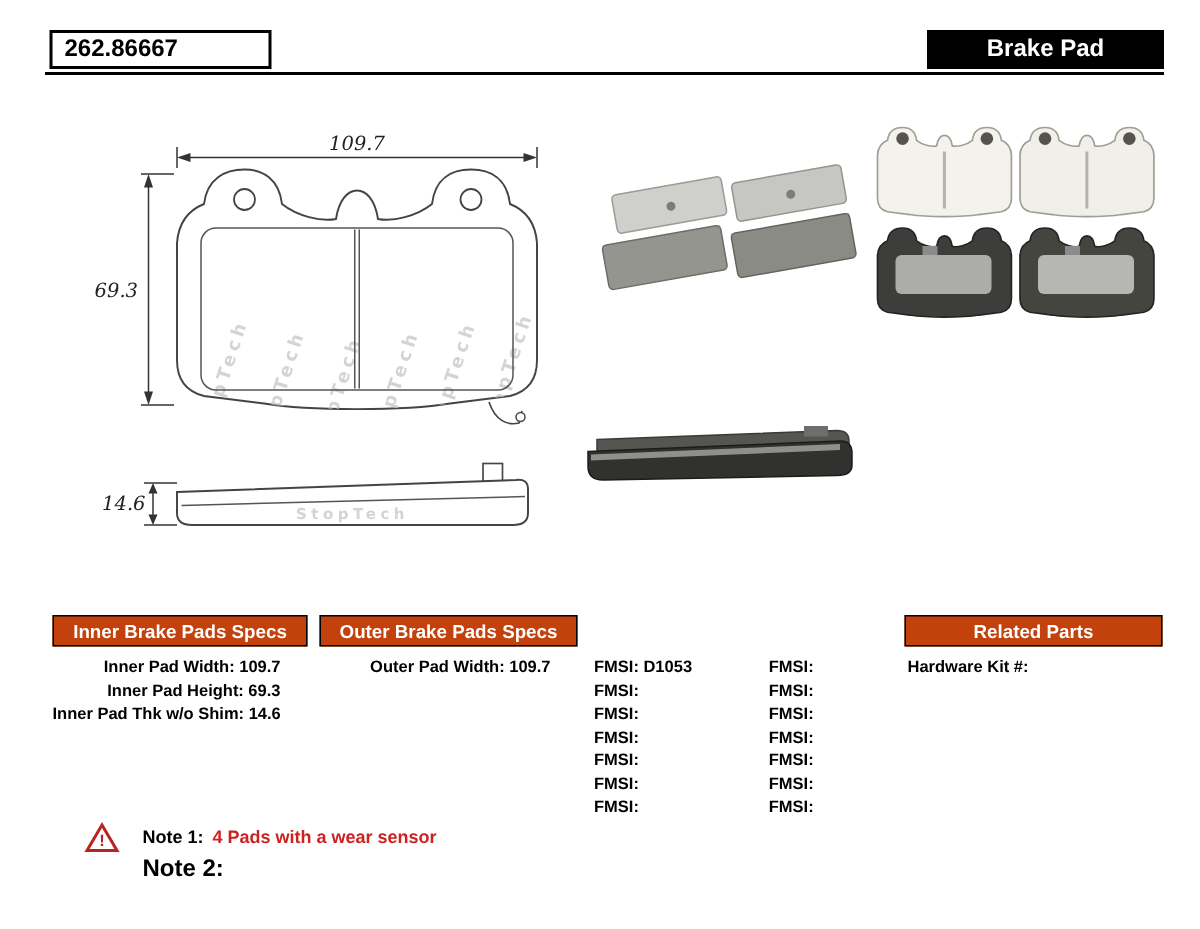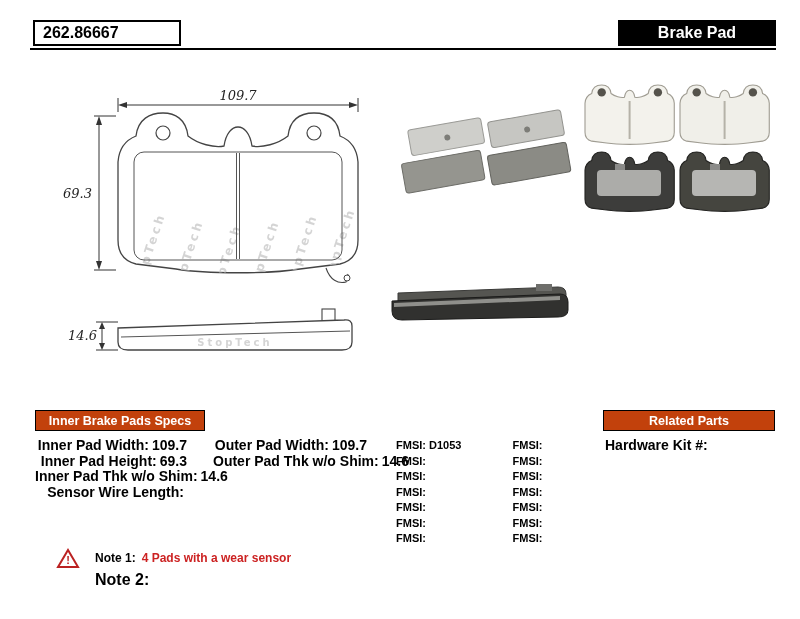--- a/index.html
+++ b/index.html
@@ -17,21 +17,21 @@
   .art{position:absolute;left:0;top:55px;}
   
   .col-header{position:absolute;top:410px;height:21px;background:#c2410c;color:#fff;
               font-weight:bold;font-size:12.5px;display:flex;align-items:center;
               justify-content:center;box-sizing:border-box;border:1px solid #000;}
   .h1{left:35px;width:170px;} .h2{left:213px;width:172px;}
   .h3{left:393px;width:202px;} .h4{left:603px;width:172px;}
   .spec-col{position:absolute;top:438px;}
   .c1{left:35px;width:170px;} .c2{left:213px;width:172px;}
   .c3{left:393px;width:202px;} .c4{left:605px;width:170px;}
-  .spec-row{height:15.5px;line-height:15.5px;font-size:14px;font-weight:bold;white-space:nowrap;}
+  .spec-row{height:15.5px;line-height:15.5px;font-size:11px;font-weight:bold;white-space:nowrap;}
   .right{text-align:right;padding-right:18px;}
   .val{margin-left:3px;}
   .fmsi-row{display:flex;height:15.5px;line-height:15.5px;font-size:11px;font-weight:bold;gap:31px;}
   .fmsi-cell{width:100px;padding-left:3px;box-sizing:border-box;white-space:nowrap;}
   
   .note-icon{position:absolute;left:56px;top:548px;}
   .note1{position:absolute;left:95px;top:551px;font-size:12px;font-weight:bold;white-space:nowrap;}
   .note2{position:absolute;left:95px;top:571px;font-size:16px;font-weight:bold;white-space:nowrap;}
   .red{color:#cc2222;margin-left:6px;}
   .dim-text{font-family:"DejaVu Serif",serif;font-style:italic;font-size:13px;fill:#222;}
@@ -149,45 +149,42 @@
       <path d="M398,293 L558,287 Q566,287 566,294 L566,303 Q566,309 558,309 L398,306 Z" fill="#555551" stroke="#3a3a38"></path>
       <path d="M392,301 L560,294 Q568,294 568,302 L568,310 Q568,317 558,317 L402,320 Q392,320 392,311 Z" fill="#31312f" stroke="#1c1c1b"></path>
       <polygon points="394,303 560,296 560,300 394,307" fill="#9a9a96" opacity="0.9"></polygon>
       <rect x="536" y="284" width="16" height="7" fill="#6e6e6b"></rect>
     </g>
   </svg>
 
   <div class="col-header h1">
     <span>Inner Brake Pads Specs</span>
   </div>
+  <div class="col-header h2">
+    <span>Outer Brake Pads Specs</span>
+  </div>
   <div class="col-header h4">
     <span>Related Parts</span>
   </div>
 
   <div class="spec-col c1">
     <div class="spec-row right">
       <span>Inner Pad Width:</span><span class="val">109.7</span>
     </div>
     <div class="spec-row right">
       <span>Inner Pad Height:</span><span class="val">69.3</span>
     </div>
     <div class="spec-row right">
       <span>Inner Pad Thk w/o Shim:</span><span class="val">14.6</span>
     </div>
-    <div class="spec-row right">
-      <span>Sensor Wire Length:</span><span class="val"></span>
-    </div>
   </div>
 
   <div class="spec-col c2">
     <div class="spec-row right">
       <span>Outer Pad Width:</span><span class="val">109.7</span>
-    </div>
-    <div class="spec-row right">
-      <span>Outer Pad Thk w/o Shim:</span><span class="val">14.6</span>
     </div>
   </div>
 
   <div class="spec-col c3">
     <div class="fmsi-row">
       <span class="fmsi-cell"><span>FMSI:</span><span class="val">D1053</span></span>
       <span class="fmsi-cell"><span>FMSI:</span><span class="val"></span></span>
     </div>
     <div class="fmsi-row">
       <span class="fmsi-cell"><span>FMSI:</span><span class="val"></span></span>

